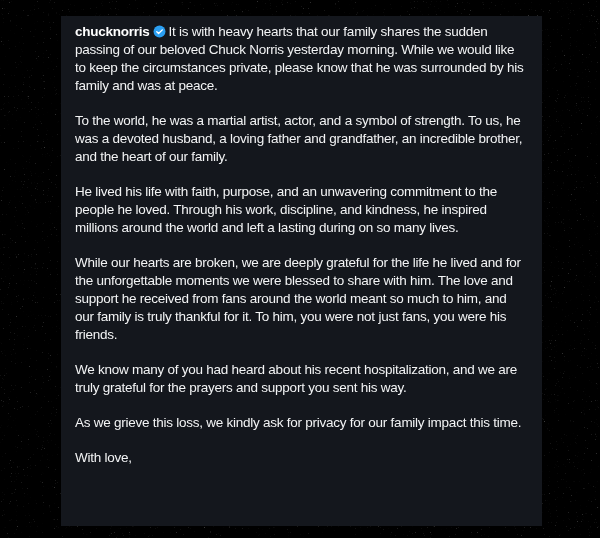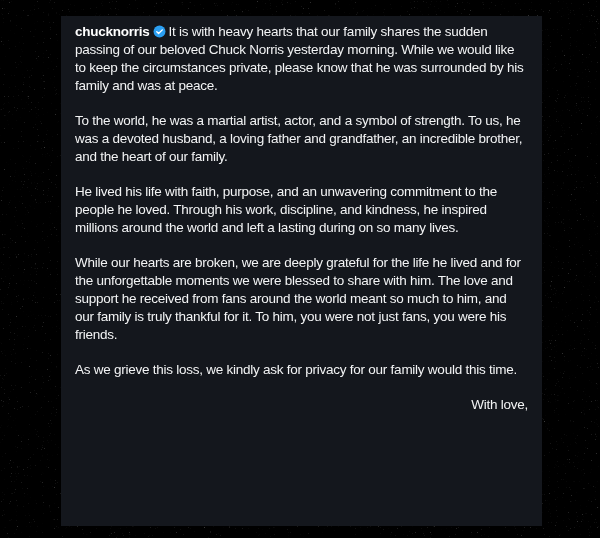--- a/index.html
+++ b/index.html
@@ -32,21 +32,21 @@
     width: 481px; height: 510px;
     background: var(--panel);
     padding: 7px 14px 0 14px;
     color: var(--text);
     font-size: 13.5px;
     line-height: 18px;
     letter-spacing: -0.25px;
     overflow: hidden;
   }
   .panel p { margin: 0 0 17px 0; }
-  .panel p:last-child { margin-bottom: 0; text-align: right; }
+  .panel p:last-child { margin-bottom: 0; }
   .username {
     font-weight: bold;
     color: #ffffff;
     cursor: pointer;
   }
   .badge {
     display: inline-block;
     width: 13px; height: 13px;
     vertical-align: -2px;
     margin: 0 3px 0 3px;
@@ -74,17 +74,18 @@
   <div class="panel">
     <p>
       <span class="username">chucknorris</span><span class="badge"><svg viewBox="0 0 24 24" xmlns="http://www.w3.org/2000/svg">
             <circle cx="12" cy="12" r="11" fill="currentColor"></circle>
             <path d="M7 12.6l3.3 3.3L17.2 9" fill="none" stroke="#ffffff" stroke-width="2.6" stroke-linecap="round" stroke-linejoin="round"></path>
           </svg></span><span>It is with heavy hearts that our family shares the sudden passing of our beloved Chuck Norris yesterday morning. While we would like to keep the circumstances private, please know that he was surrounded by his family and was at peace.</span>
     </p>
     <p>To the world, he was a martial artist, actor, and a symbol of strength. To us, he was a devoted husband, a loving father and grandfather, an incredible brother, and the heart of our family.</p>
     <p>He lived his life with faith, purpose, and an unwavering commitment to the people he loved. Through his work, discipline, and kindness, he inspired millions around the world and left a lasting during on so many lives.</p>
     <p>While our hearts are broken, we are deeply grateful for the life he lived and for the unforgettable moments we were blessed to share with him. The love and support he received from fans around the world meant so much to him, and our family is truly thankful for it. To him, you were not just fans, you were his friends.</p>
-    <p>As we grieve this loss, we kindly ask for privacy for our family would this time.</p>
+    <p>We know many of you had heard about his recent hospitalization, and we are truly grateful for the prayers and support you sent his way.</p>
+    <p>As we grieve this loss, we kindly ask for privacy for our family impact this time.</p>
     <p><span>With love,</span><br></p>
   </div>
 
 </div>
 
 </body></html>

